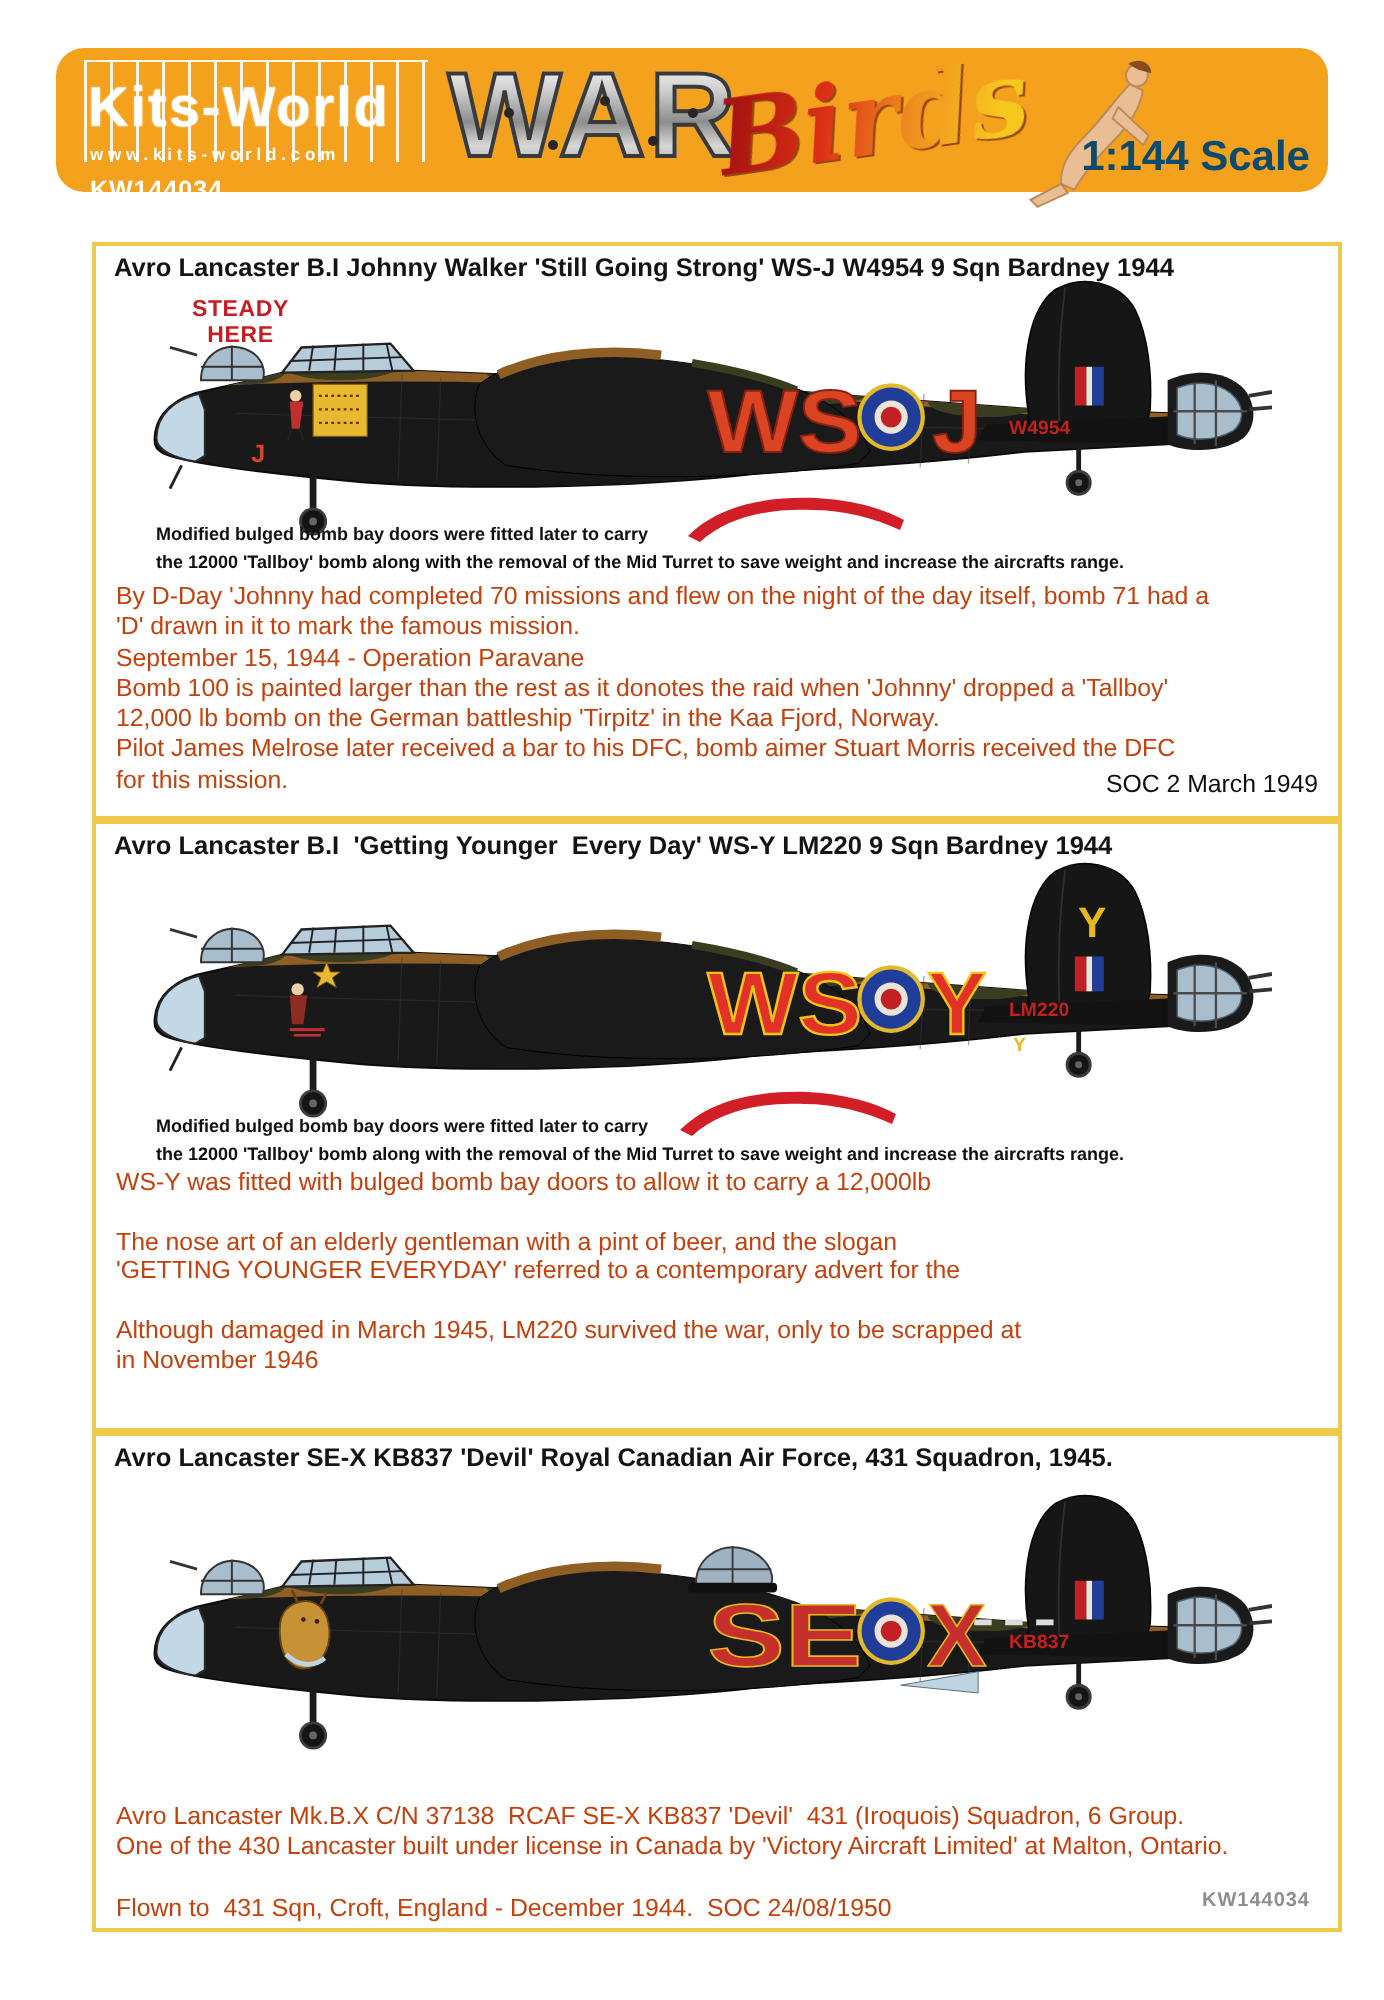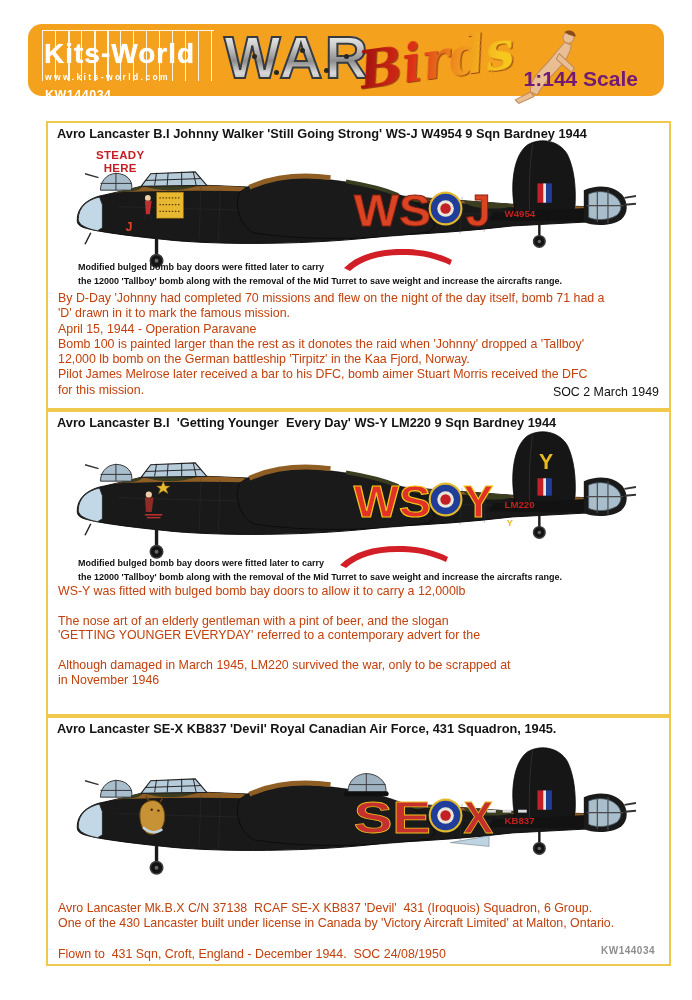--- a/index.html
+++ b/index.html
@@ -17,21 +17,21 @@
   .warbirds{position:absolute;left:188px;top:0;width:366px;height:92px;}
   .war{position:absolute;left:8px;top:4px;font-size:60px;font-weight:900;letter-spacing:2px;line-height:1;
        background:linear-gradient(180deg,#ffffff 0%,#cccccc 30%,#8d8d8d 55%,#d8d8d8 75%,#979797 100%);
        -webkit-background-clip:text;background-clip:text;color:transparent;-webkit-text-stroke:2px #3a3a3a;}
   .dot{position:absolute;width:5px;height:5px;border-radius:50%;background:#262626;}
   .birds{position:absolute;left:142px;top:10px;font-family:"DejaVu Serif",serif;font-style:italic;font-weight:bold;
          font-size:52px;line-height:1;transform:rotate(-8deg);
          background:linear-gradient(105deg,#a81410 8%,#dd2f16 35%,#ef8f1f 62%,#f6c81e 88%);
          -webkit-background-clip:text;background-clip:text;color:transparent;filter:drop-shadow(1px 1px 0 rgba(90,10,5,.6));}
   .girl{position:absolute;right:2px;top:2px;transform:rotate(8deg);}
-  .scale{position:absolute;right:26px;bottom:5px;font-size:21px;font-weight:bold;color:#701a75;text-align:center;}
+  .scale{position:absolute;right:9px;bottom:5px;font-size:21px;font-weight:bold;color:#0c4a6e;text-align:center;}
   
   .box{position:absolute;left:46px;width:625px;border:2px solid #EFC94C;background:#fff;box-sizing:border-box;}
   .s1{top:121px;height:289px;}
   .s2{top:410px;height:306px;}
   .s3{top:716px;height:250px;}
   .title{position:absolute;left:9px;top:3px;font-size:12.8px;font-weight:bold;color:#141414;white-space:nowrap;}
   .plane{position:absolute;}
   .s1 .plane{left:8px;top:14px;}
   .s2 .plane{left:8px;top:16px;}
   .s3 .plane{left:8px;top:26px;}
@@ -176,21 +176,21 @@
     </svg>
 
     <div class="note n1">Modified bulged bomb bay doors were fitted later to carry</div>
     <div class="note n2">the 12000 'Tallboy' bomb along with the removal of the Mid Turret to save weight and increase the aircrafts range.</div>
     <svg class="arrow" width="115" height="28" viewBox="0 0 115 28">
       <path d="M4 22 C18 8 40 2 68 3 C86 4 101 8 112 14 L110 19 C97 13 82 9 66 9 C43 8 23 13 10 25 Z" fill="#D21E26"></path>
     </svg>
     <div class="lines">
         <div class="ln">By D-Day 'Johnny had completed 70 missions and flew on the night of the day itself, bomb 71 had a</div>
         <div class="ln">'D' drawn in it to mark the famous mission.</div>
-        <div class="ln">April 15, 1944 - Operation Paravane</div>
+        <div class="ln">September 15, 1944 - Operation Paravane</div>
         <div class="ln">Bomb 100 is painted larger than the rest as it donotes the raid when 'Johnny' dropped a 'Tallboy'</div>
         <div class="ln">12,000 lb bomb on the German battleship 'Tirpitz' in the Kaa Fjord, Norway.</div>
         <div class="ln">Pilot James Melrose later received a bar to his DFC, bomb aimer Stuart Morris received the DFC</div>
         <div class="ln">for this mission.</div>
       </div>
     <div class="soc">SOC 2 March 1949</div>
   </section>
 
   <section class="box s2">
     <div class="title">Avro Lancaster B.I&nbsp; 'Getting Younger&nbsp; Every Day' WS-Y LM220 9 Sqn Bardney 1944</div>

